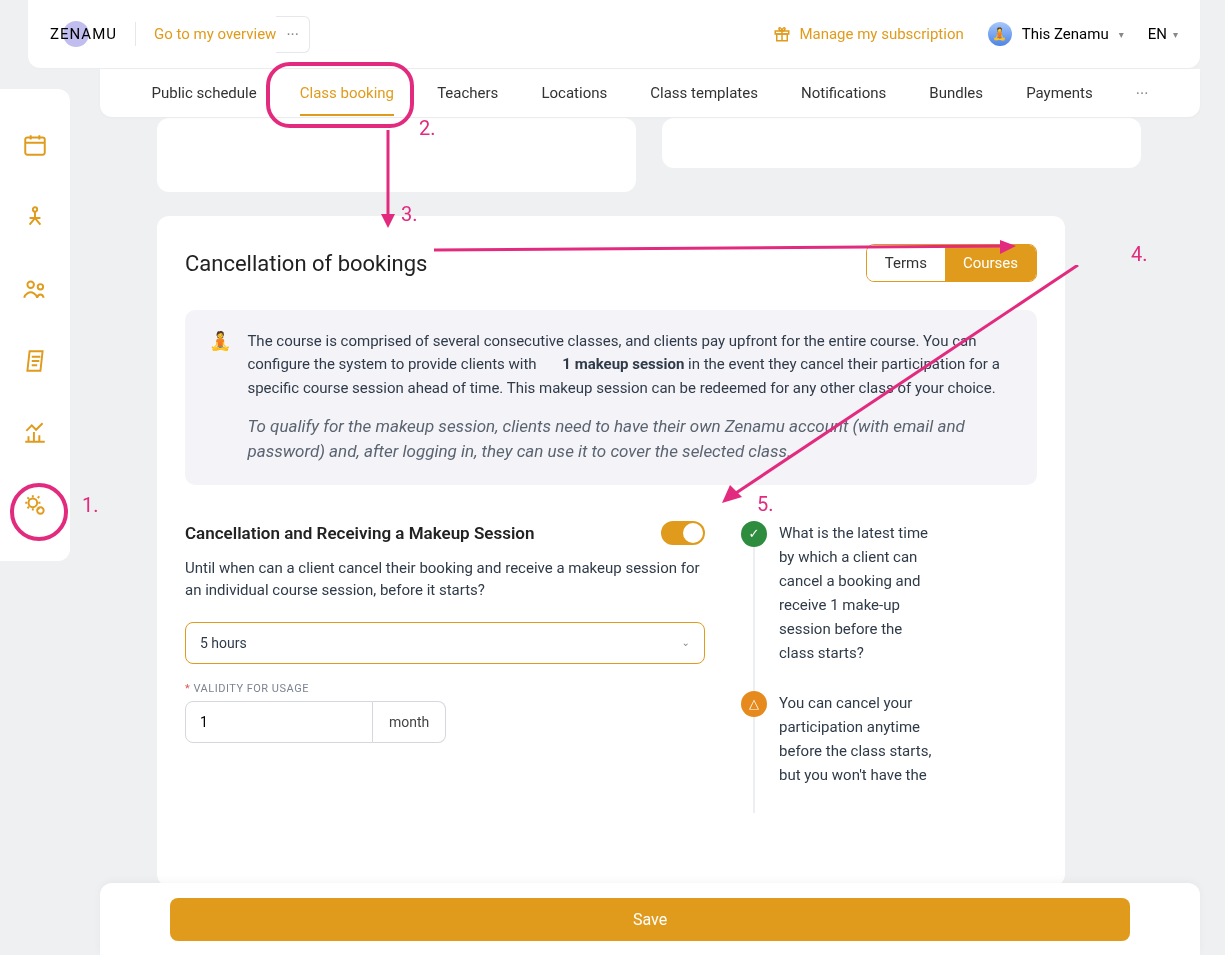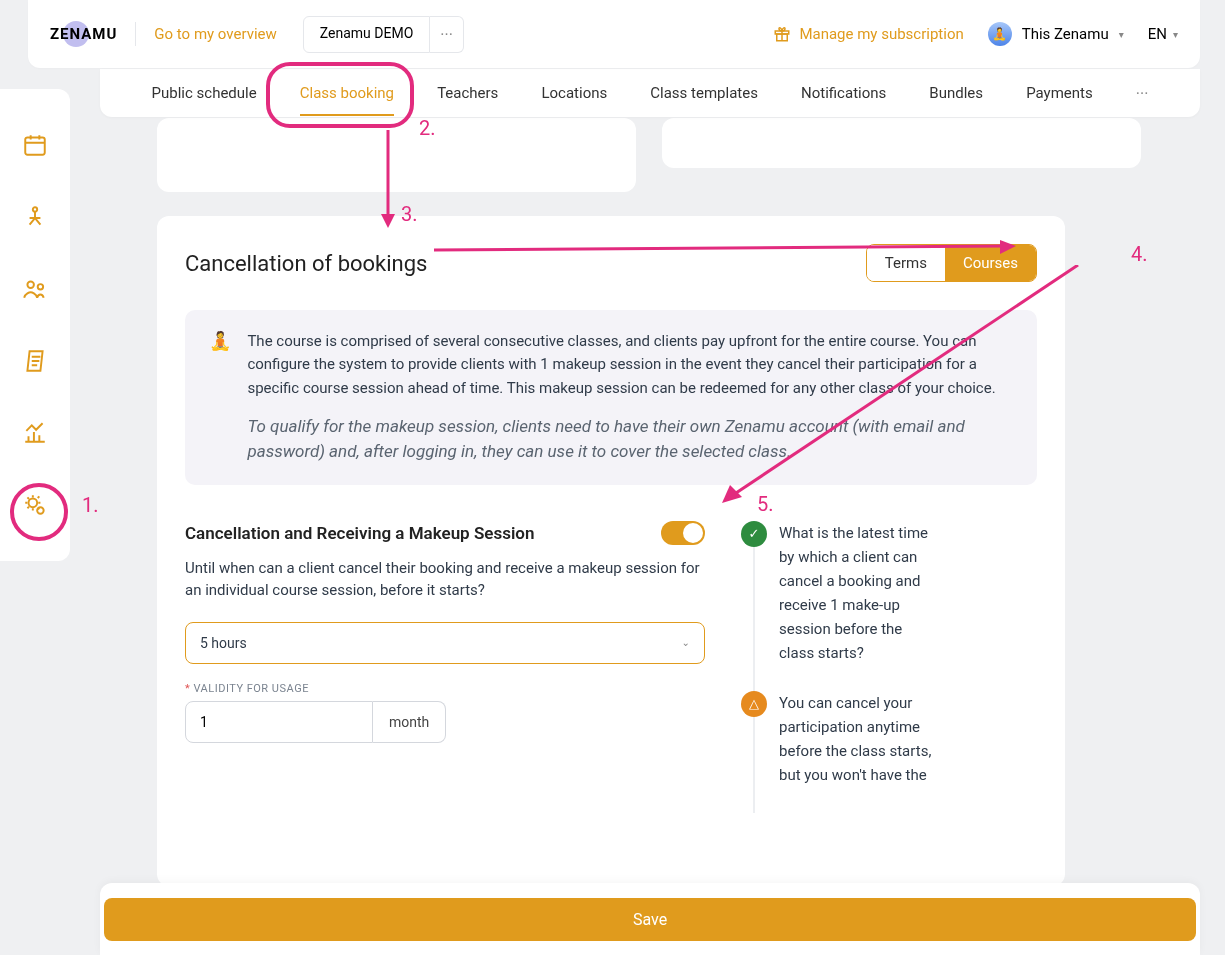--- a/index.html
+++ b/index.html
@@ -5,21 +5,21 @@
   * { box-sizing: border-box; margin: 0; padding: 0; font-family: -apple-system, BlinkMacSystemFont, "Segoe UI", Roboto, sans-serif; }
   body { background: #eff0f2; width: 1225px; height: 955px; overflow: hidden; position: relative; }
 
   
   .sidebar { position: absolute; left: 0; top: 89px; width: 70px; background: #fff; border-radius: 0 12px 12px 0; padding: 20px 0; z-index: 5; }
   .sidebar-item { width: 70px; height: 72px; display: flex; align-items: center; justify-content: center; cursor: pointer; }
   .sidebar-item svg { width: 26px; height: 26px; stroke: #e09b1d; fill: none; stroke-width: 1.8; }
 
   
   .topbar { position: absolute; left: 28px; top: 0; width: 1172px; height: 68px; background: #fff; border-radius: 0 0 12px 12px; display: flex; align-items: center; padding: 0 22px; z-index: 10; box-shadow: 0 1px 2px rgba(0,0,0,0.02); }
-  .logo { font-weight: 700; font-size: 15px; letter-spacing: 1px; position: relative; }
+  .logo { font-weight: 400; font-size: 15px; letter-spacing: 1px; position: relative; }
   .logo::before { content: ""; position: absolute; width: 26px; height: 26px; background: #a7a3e8; border-radius: 50%; left: 13px; top: -4px; z-index: -1; opacity: .7; }
   .vdiv { width: 1px; height: 24px; background: #e5e7eb; margin: 0 18px; }
   .link-orange { color: #e09b1d; font-size: 15px; cursor: pointer; }
   .demo-btn { border: 1px solid #e5e7eb; border-radius: 6px; padding: 8px 16px; font-size: 14px; background: #fff; margin-left: 26px; cursor: pointer; }
   .demo-more { border: 1px solid #e5e7eb; border-left: none; border-radius: 0 6px 6px 0; padding: 8px 10px; background: #fff; cursor: pointer; color: #888; }
   .demo-wrap { display: flex; }
   .demo-wrap .demo-btn { border-radius: 6px 0 0 6px; }
   .top-right { margin-left: auto; display: flex; align-items: center; gap: 24px; }
   .subscription { color: #e09b1d; display: flex; align-items: center; gap: 8px; font-size: 15px; cursor: pointer; }
   .user-chip { display: flex; align-items: center; gap: 10px; cursor: pointer; font-size: 15px; }
@@ -44,21 +44,21 @@
   .card-head { display: flex; align-items: center; justify-content: space-between; margin-bottom: 28px; }
   .card-title { font-size: 22px; color: #222; }
   .toggle-pair { display: flex; border: 1px solid #e09b1d; border-radius: 8px; overflow: hidden; }
   .toggle-pair span { padding: 9px 18px; font-size: 15px; cursor: pointer; }
   .toggle-pair .off { background:#fff; color:#333; }
   .toggle-pair .on { background:#e09b1d; color:#fff; }
 
   .info-box { background:#f4f3f8; border-radius:10px; padding: 20px 24px; display:flex; gap:16px; margin-bottom: 36px; }
   .info-box .emoji { font-size: 18px; }
   .info-text { font-size: 15px; color:#303b49; line-height:1.55; }
-  .info-text strong { font-weight:400; }
+  .info-text strong { font-weight:700;margin-left:22px; }
   .info-note { font-style: italic; color:#5a6470; margin-top:14px; font-size: 17px; line-height: 1.5;}
 
   
   .form-row { display:flex; gap: 48px; }
   .form-left { width: 520px; }
   .form-head { display:flex; align-items:center; justify-content:space-between; margin-bottom: 12px; }
   .form-title { font-size: 17px; font-weight:600; color:#222; }
   .switch { width:44px; height:24px; background:#e09b1d; border-radius:12px; position:relative; cursor:pointer; }
   .switch .knob { position:absolute; right:2px; top:2px; width:20px; height:20px; background:#fff; border-radius:50%; }
   .form-desc { font-size:15px; color:#303b49; line-height:1.5; margin-bottom: 20px; }
@@ -74,21 +74,21 @@
 
   .form-right { width: 180px; border-left: 2px solid #eceef1; padding-left: 26px; position: relative; }
   .right-block { display:flex; gap: 12px; margin-bottom: 26px; }
   .status-dot { width:26px; height:26px; border-radius:50%; flex-shrink:0; display:flex; align-items:center; justify-content:center; color:#fff; font-size:13px; margin-left:-40px; background:#fff; }
   .dot-ok { background:#2e8c3f; }
   .dot-warn { background:#e68a1e; }
   .right-text { font-size:15px; color:#303b49; line-height:1.6; }
 
   
   .save-bar { position:absolute; left:100px; bottom:0; width:1100px; height:72px; background:#fff; border-radius:12px 12px 0 0; display:flex; align-items:center; justify-content:center; z-index:20; box-shadow: 0 -2px 8px rgba(0,0,0,0.04); }
-  .save-btn { width: 1092px; padding: 12px; background:#e09b1d; color:#fff; border:none; border-radius:8px; font-size:16px; cursor:pointer; }
+  .save-btn { width: 960px; padding: 12px; background:#e09b1d; color:#fff; border:none; border-radius:8px; font-size:16px; cursor:pointer; }
 
   
   .anno-circle { position:absolute; border:4px solid #e22b7e; border-radius:50%; z-index:50; pointer-events:none; }
   .anno-round { position:absolute; border:4px solid #e22b7e; border-radius:24px; z-index:50; pointer-events:none; }
   .anno-num { position:absolute; color:#e22b7e; font-size:20px; z-index:51; pointer-events:none; font-weight:400; }
   .anno-svg { position:absolute; z-index:50; pointer-events:none; }
 </style>
 </head>
 <body>
 
@@ -129,21 +129,20 @@
         <circle cx="17" cy="17" r="3"></circle>
       </svg>
   </div>
 </div>
 
 <div class="topbar">
   <span class="logo">ZENAMU</span>
   <span class="vdiv"></span>
   <span class="link-orange">Go to my overview</span>
   <div class="demo-wrap">
-    <span class="demo-btn">Zenamu DEMO</span>
     <span class="demo-more">···</span>
   </div>
   <div class="top-right">
     <div class="subscription">
       <svg width="18" height="18" viewBox="0 0 24 24" fill="none" stroke="#e09b1d" stroke-width="2">
           <rect x="3" y="8" width="18" height="4"></rect>
           <rect x="5" y="12" width="14" height="9"></rect>
           <path d="M12 8v13M12 8c-2 0-4-1-4-3s3-2 4 3M12 8c2 0 4-1 4-3s-3-2-4 3"></path>
         </svg>
       <span>Manage my subscription</span>

